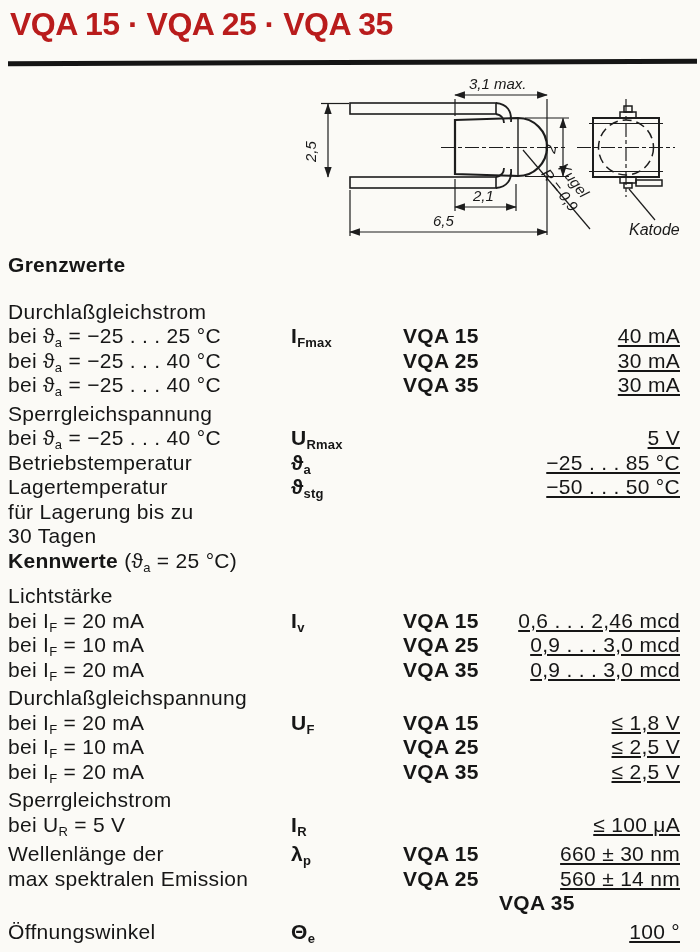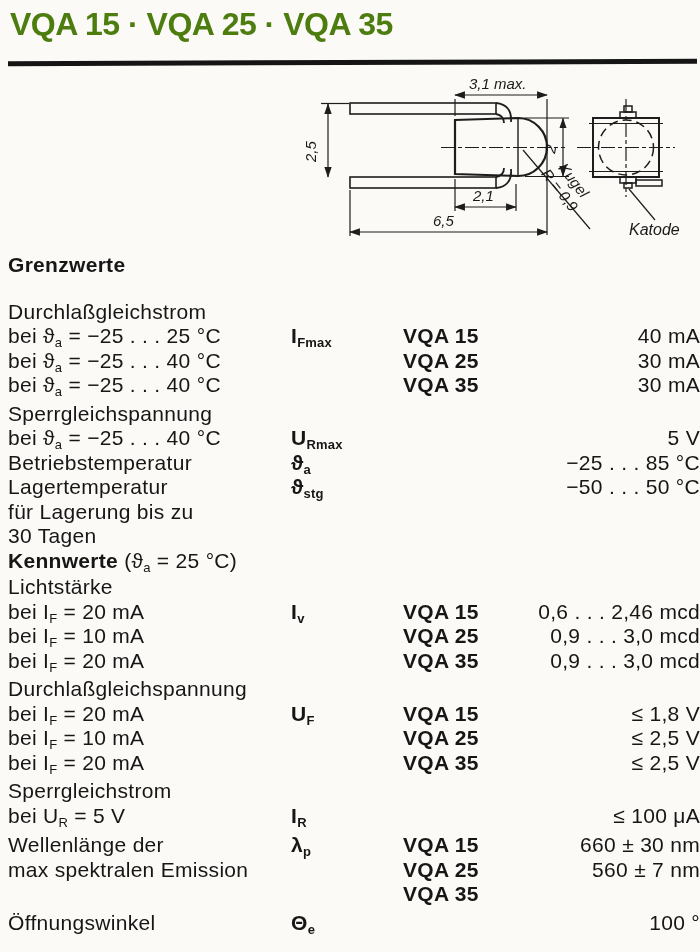--- a/index.html
+++ b/index.html
@@ -3,44 +3,44 @@
 <meta charset="utf-8">
 <style>
   html,body{margin:0;padding:0;}
   body{
     width:700px;height:952px;position:relative;overflow:hidden;
     background:#fbfaf6;color:#161616;
     font-family:"Liberation Sans", sans-serif;
   }
   .title{
     position:absolute;left:10px;top:6px;margin:0;
-    font-size:32px;font-weight:bold;letter-spacing:-0.5px;color:#4d7c0f;
+    font-size:32px;font-weight:bold;letter-spacing:-0.5px;color:#b91c1c;
     white-space:nowrap;
   }
   .rule{
     position:absolute;left:8px;top:60px;width:689px;height:5px;
     background:#151515;transform:rotate(-0.2deg);
   }
   .drawing{position:absolute;left:283px;top:72px;}
   .drawing .ln{stroke:#1d1d1d;fill:none;}
   .drawing .thin{stroke-width:1.2;}
   .drawing .dimtxt{font:italic 15px "Liberation Sans",sans-serif;fill:#1a1a1a;}
   .content{position:absolute;left:8px;top:253px;right:0;}
   .row{
     display:flex;height:24.5px;line-height:24.5px;
-    font-size:21px;letter-spacing:0.3px;white-space:nowrap;
+    font-size:21px;letter-spacing:0.3px;white-space:nowrap;justify-content:center;
   }
   .c-label{width:283px;flex:none;}
   .c-sym{width:112px;flex:none;font-weight:bold;}
   .c-type{width:105px;flex:none;font-weight:bold;}
-  .c-val{flex:1;text-align:right;}
+  .c-val{flex:1;text-align:right;padding-right:20px;text-decoration:underline;}
   sub{font-size:13px;line-height:0;position:relative;top:4px;vertical-align:baseline;letter-spacing:0.2px;}
   .lp{font-weight:bold;}
   .mt4{margin-top:4px}.mt5{margin-top:5px}.mt6{}
-  .mt10{margin-top:22px}.mt11{margin-top:2px}
+  .mt10{margin-top:22px}.mt11{margin-top:11px}
 </style>
 </head>
 <body>
 
 <h1 class="title">VQA 15 · VQA 25 · VQA 35</h1>
 <div class="rule"></div>
 
 <svg class="drawing" width="415" height="178" viewBox="0 0 415 178" xmlns="http://www.w3.org/2000/svg">
   <defs>
     <marker id="arr" viewBox="0 0 10 10" refX="9.2" refY="5" markerWidth="9" markerHeight="9" orient="auto-start-reverse">
@@ -270,21 +270,21 @@
       <span class="c-label"><b class="lp"></b><span>Wellenlänge der</span><span></span><sub></sub><span></span></span>
       <span class="c-sym"><span>λ</span><sub>p</sub></span>
       <span class="c-type">VQA 15</span>
       <span class="c-val">660 ± 30 nm</span>
     </div>
 
   <div class="row">
       <span class="c-label"><b class="lp"></b><span>max spektralen Emission</span><span></span><sub></sub><span></span></span>
       <span class="c-sym"><span></span><sub></sub></span>
       <span class="c-type">VQA 25</span>
-      <span class="c-val">560 ± 7 nm</span>
+      <span class="c-val">560 ± 14 nm</span>
     </div>
 
   <div class="row">
       <span class="c-label"><b class="lp"></b><span></span><span></span><sub></sub><span></span></span>
       <span class="c-sym"><span></span><sub></sub></span>
       <span class="c-type">VQA 35</span>
     </div>
 
   <div class="row mt4">
       <span class="c-label"><b class="lp"></b><span>Öffnungswinkel</span><span></span><sub></sub><span></span></span>

